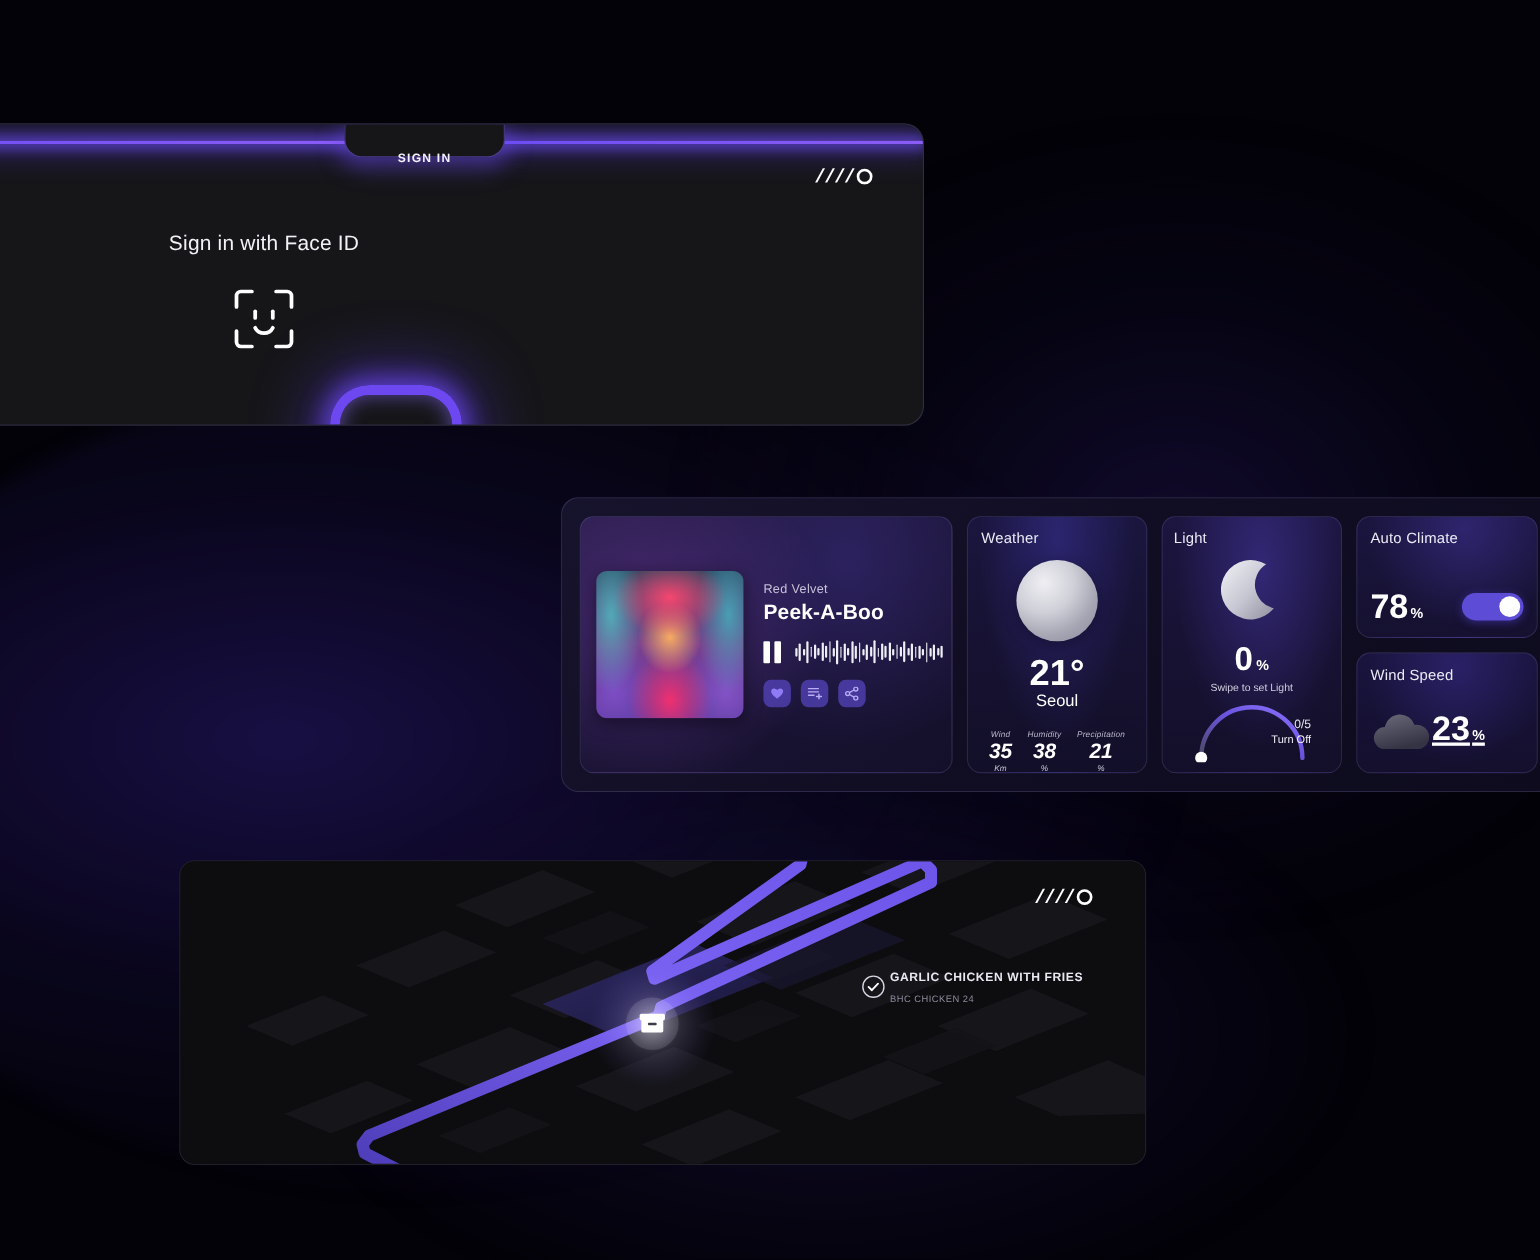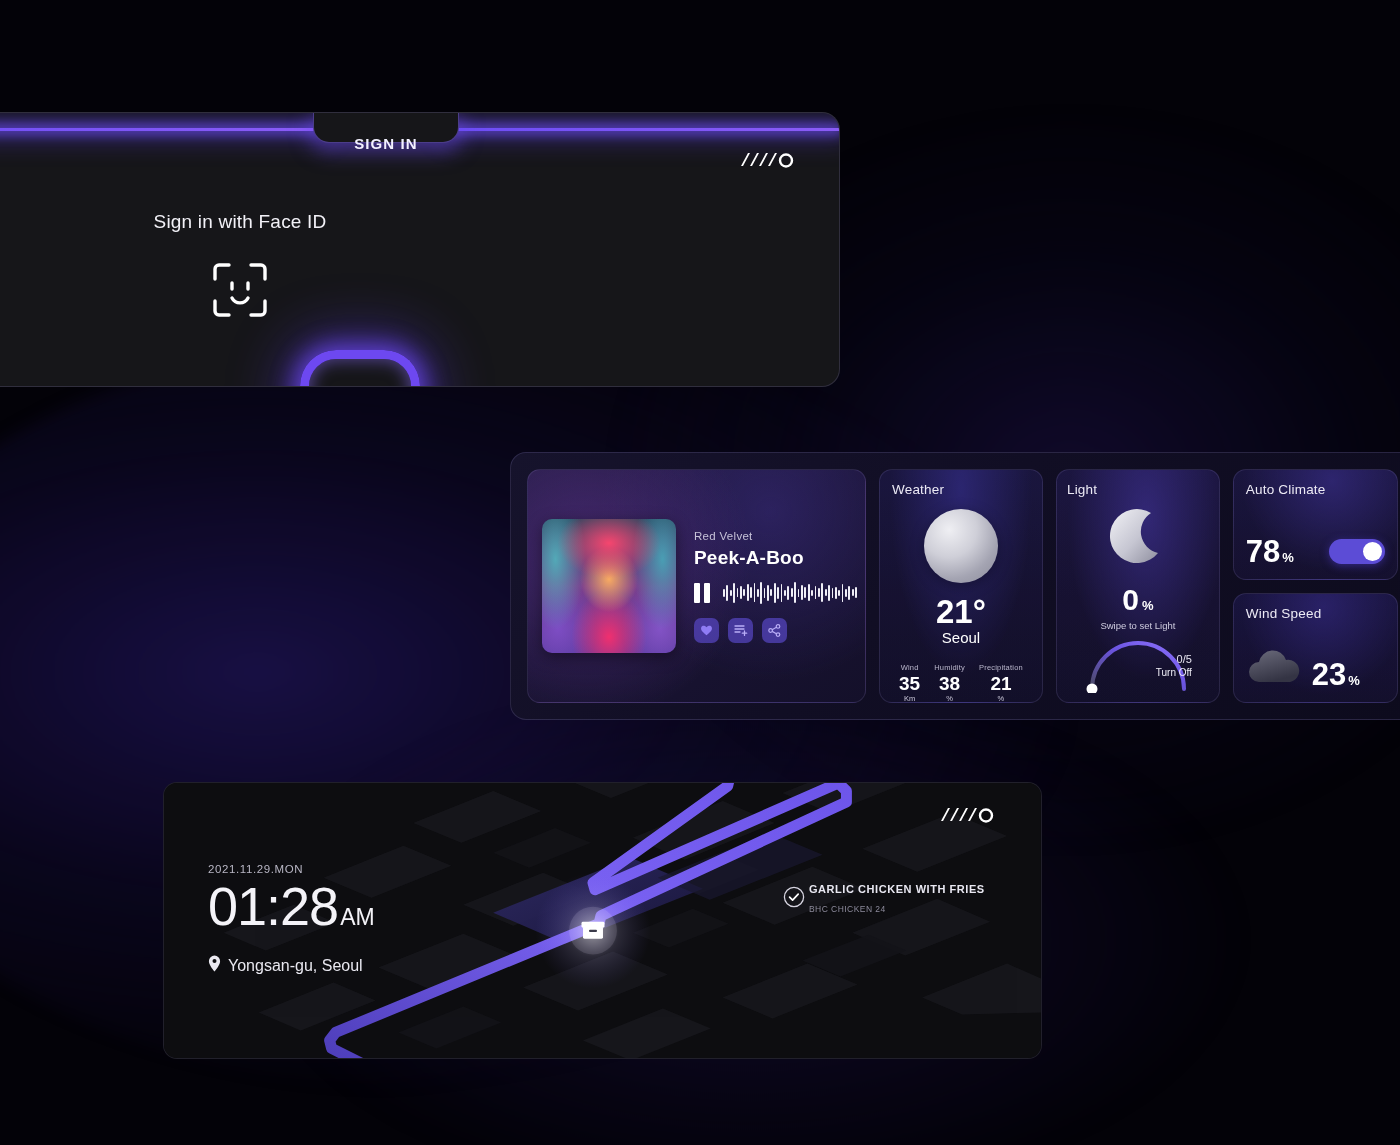--- a/index.html
+++ b/index.html
@@ -54,21 +54,21 @@
   #notch {
     position:absolute; left:432px; top:0; width:146px; height:30px;
     background:#161619;
     border-bottom-left-radius:16px; border-bottom-right-radius:16px;
     border:1px solid rgba(120,95,230,.55);
     border-top:none;
     box-shadow:0 6px 20px 3px rgba(105,72,240,.55);
     display:flex; align-items:center; justify-content:center;
   }
   #signin-tab-label {
-    font-size:15px; font-weight:700; letter-spacing:1.1px; color:#f3f1ff;margin-top:32px;
+    font-size:11px; font-weight:700; letter-spacing:1.1px; color:#f3f1ff;margin-top:32px;
   }
   #signin-logo { position:absolute; right:44px; top:38px; }
   #signin-heading {
     position:absolute; left:0; right:0; top:98px; text-align:center;
     font-size:19px; font-weight:400; color:#f2f1f7; letter-spacing:.2px;
     padding-right:240px;
   }
   #faceid-icon {
     position:absolute; left:50%; top:148px; margin-left:-149px;
   }
@@ -150,21 +150,21 @@
   #weather-moon {
     width:74px; height:74px; border-radius:50%; margin:12px auto 0;
     background:radial-gradient(circle at 34% 28%, #efeff3 0%, #cfcfd8 38%, #a4a4b2 68%, #8a8a99 100%);
     box-shadow:0 3px 14px rgba(0,0,0,.35);
   }
   #weather-temp {
     text-align:center; margin-top:12px;
     font-size:33px; font-weight:700; color:#fff; line-height:1;
   }
   #weather-city { text-align:center; font-size:15px; color:#fff; font-weight:400; margin-top:1px; }
-  #weather-stats { display:flex; justify-content:space-around; margin-top:17px; }
+  #weather-stats { display:flex; justify-content:space-around; margin-top:17px;font-style:italic; }
   .stat { text-align:center; }
   .stat-label { font-size:7.5px; color:#b9b6cb; letter-spacing:.2px; }
   .stat-value { font-size:19px; font-weight:700; color:#fff; margin-top:2px; line-height:1; }
   .stat-unit  { font-size:7.5px; color:#c9c6d8; margin-top:1px; }
   
   #light-card {
     width:168px; padding:12px 10px;
     background:
       radial-gradient(ellipse at 55% 20%, rgba(56,44,132,.8) 0%, rgba(22,17,56,.2) 62%),
       linear-gradient(180deg,#1d1742 0%,#171230 55%,#120f26 100%);
@@ -204,21 +204,21 @@
     position:absolute; right:3px; top:3px; width:19px; height:19px;
     border-radius:50%; background:#fff;
   }
   #wind-card {
     flex:1; padding:12px 12px;
     background:
       radial-gradient(ellipse at 55% 12%, rgba(48,38,120,.7) 0%, rgba(18,14,48,.15) 65%),
       linear-gradient(180deg,#1a1540 0%,#14102c 100%);
     display:flex; flex-direction:column;
   }
-  #wind-row { margin-top:auto; display:flex; align-items:flex-end; gap:10px; }
+  #wind-row { margin-top:auto; display:flex; align-items:flex-start; gap:0;text-decoration:underline; }
   #wind-value { font-size:31px; font-weight:700; color:#fff; line-height:1; }
   #wind-value small { font-size:13px; margin-left:2px; }
 
   
   #nav-panel {
     position:absolute; left:163px; top:782px; width:879px; height:277px;
     background:#0d0d10;
     border-radius:14px;
     border:1px solid rgba(140,135,185,.16);
     overflow:hidden;
@@ -535,35 +535,20 @@
   <div id="nav-logo">
     <svg class="milo-logo" width="56" height="17" viewBox="0 0 56 17">
       <path d="M2 15 L9 2 L11 2 L4 15 Z" fill="#fff"></path>
       <path d="M11 15 L18 2 L20 2 L13 15 Z" fill="#fff"></path>
       <path d="M20 15 L27 2 L29 2 L22 15 Z" fill="#fff"></path>
       <path d="M29 15 L36 2 L38 2 L31 15 Z" fill="#fff"></path>
       <circle cx="47" cy="9.5" r="6" fill="none" stroke="#fff" stroke-width="2.4"></circle>
     </svg>
   </div>
 
-  <div id="nav-datetime">
-    <div id="nav-date">2021.11.29.MON</div>
-    <div id="nav-time">
-      <span>01:28</span><small>AM</small>
-    </div>
-    <div id="nav-location">
-      <span>
-        <svg width="13" height="17" viewBox="0 0 13 17">
-            <path d="M6.5 0.6 A5.6 5.6 0 0 0 .9 6.2 C.9 10.4 6.5 16.4 6.5 16.4 S12.1 10.4 12.1 6.2 A5.6 5.6 0 0 0 6.5 .6 Z" fill="#e9e8f0"></path>
-            <circle cx="6.5" cy="6.1" r="2" fill="#0d0d10"></circle>
-          </svg>
-      </span>
-      <span id="nav-location-text">Yongsan-gu, Seoul</span>
-    </div>
-  </div>
 
   <div id="nav-tasks">
 
     <div class="task-row">
       <span class="task-icon">
         <svg width="22" height="22" viewBox="0 0 22 22">
             <circle cx="11" cy="11" r="9.6" fill="none" stroke="#d6d4e0" stroke-width="1.3"></circle>
             <path d="M6.6 11.2 L9.6 14.2 L15.2 8.2" fill="none" stroke="#fff" stroke-width="1.7" stroke-linecap="round" stroke-linejoin="round"></path>
           </svg>
       </span>

